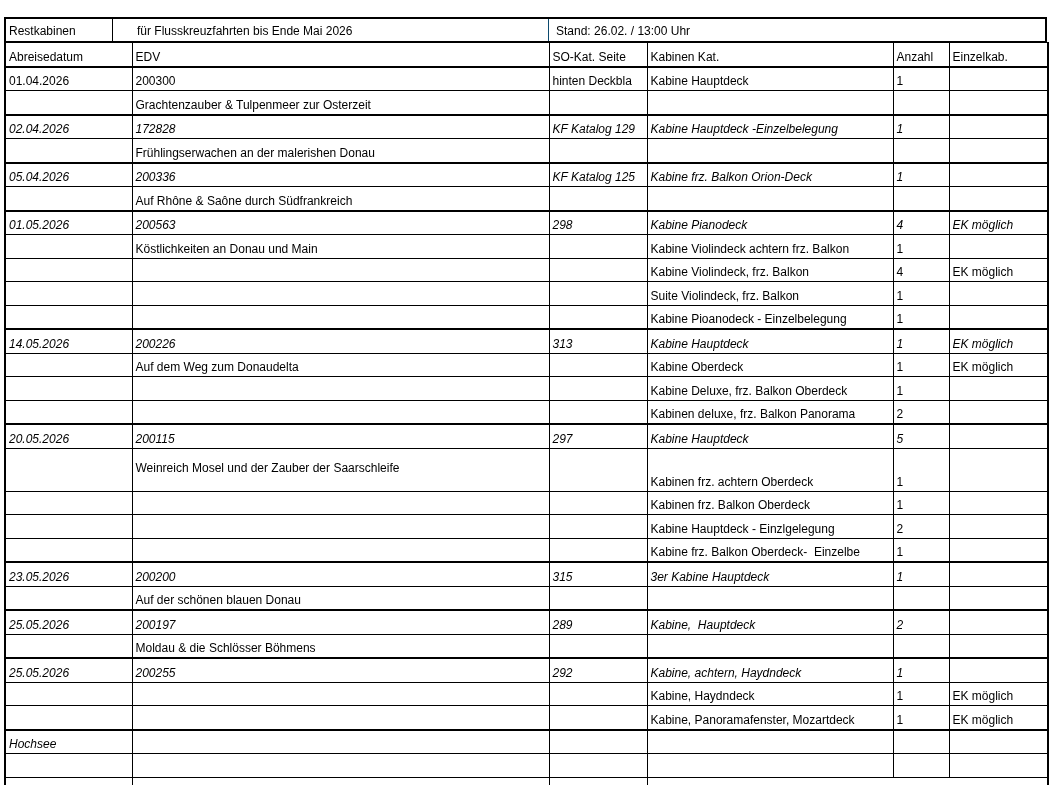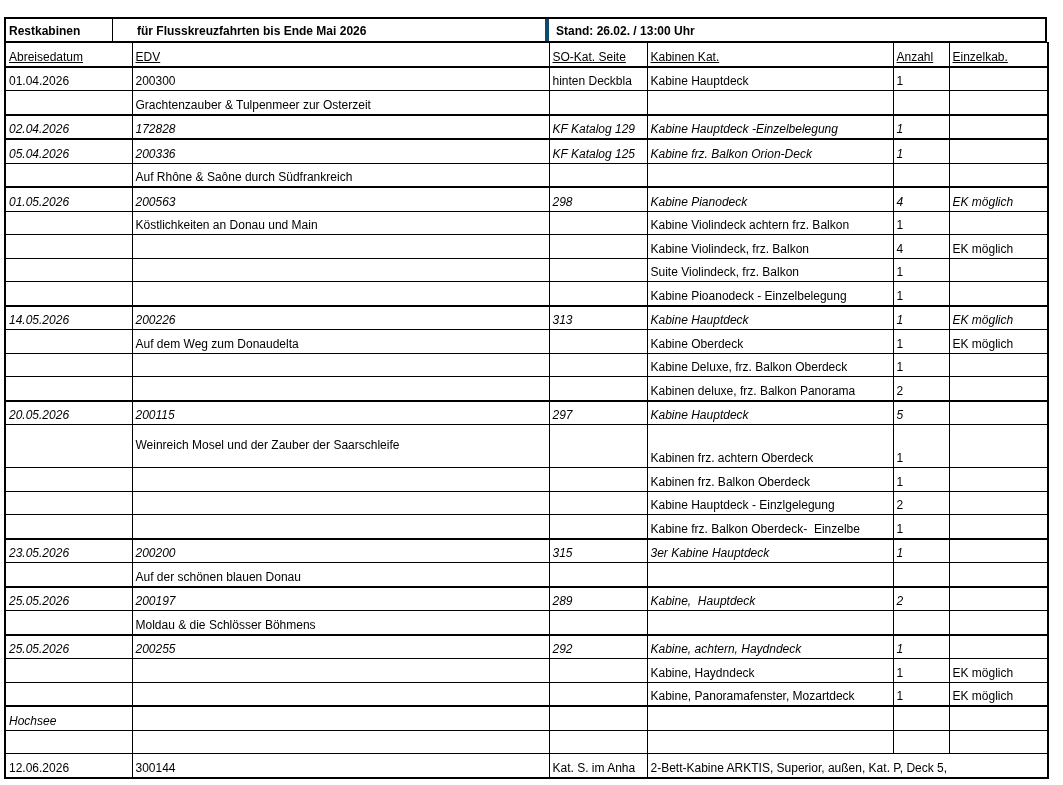--- a/index.html
+++ b/index.html
@@ -21,24 +21,24 @@
     border: 2px solid #000;
     border-bottom: 1px solid #000;
     display: flex;
     align-items: stretch;
     background: #fff;
   }
   .titlebar .tc {
     box-sizing: border-box;
     display: flex; align-items: flex-end;
     padding: 0 0 3px 3px;
-    white-space: pre; overflow: hidden; font-weight: bold;
+    white-space: pre; overflow: hidden;
   }
   .t1 { width: 107px; border-right: 1px solid #000; }
-  .t2 { width: 436px; border-right: 4px solid #0c4a6e; padding-left: 24px !important; }
+  .t2 { width: 436px; border-right: 1px solid #0c4a6e; padding-left: 24px !important; }
   .t3 { flex: 1; padding-left: 7px !important; }
 
   
   table.grid {
     position: absolute; left: 4px; top: 42px;
     width: 1043px;
     border-collapse: collapse;
     table-layout: fixed;
     border: 2px solid #000;
     border-top: none;
@@ -48,21 +48,21 @@
     border: 1px solid #000;
     height: 21.5px;
     padding: 0 1px 1px 3px;
     vertical-align: bottom;
     white-space: pre;
     overflow: hidden;
     line-height: 1.15;
     font-weight: normal;
     text-align: left;
   }
-  .grid thead td { border-bottom: 2px solid #000; text-decoration: underline; }
+  .grid thead td { border-bottom: 2px solid #000; }
   .grid tr.thick-top td { border-top: 2px solid #000; font-style: italic; }
   .grid td.vmid { vertical-align: middle; margin-left: 24px; }
   .grid td.ovf { overflow: visible; }
 </style>
 </head>
 <body>
 
 <div class="titlebar">
   <div class="tc t1">Restkabinen</div>
   <div class="tc t2">für Flusskreuzfahrten bis Ende Mai 2026</div>
@@ -106,20 +106,28 @@
         <td></td>
       </tr>
       <tr class="thick-top">
         <td>02.04.2026</td>
         <td>172828</td>
         <td>KF Katalog 129</td>
         <td>Kabine Hauptdeck -Einzelbelegung</td>
         <td>1</td>
         <td></td>
       </tr>
+      <tr>
+        <td></td>
+        <td>Frühlingserwachen an der malerishen Donau</td>
+        <td></td>
+        <td></td>
+        <td></td>
+        <td></td>
+      </tr>
       <tr class="thick-top">
         <td>05.04.2026</td>
         <td>200336</td>
         <td>KF Katalog 125</td>
         <td>Kabine frz. Balkon Orion-Deck</td>
         <td>1</td>
         <td></td>
       </tr>
       <tr>
         <td></td>

